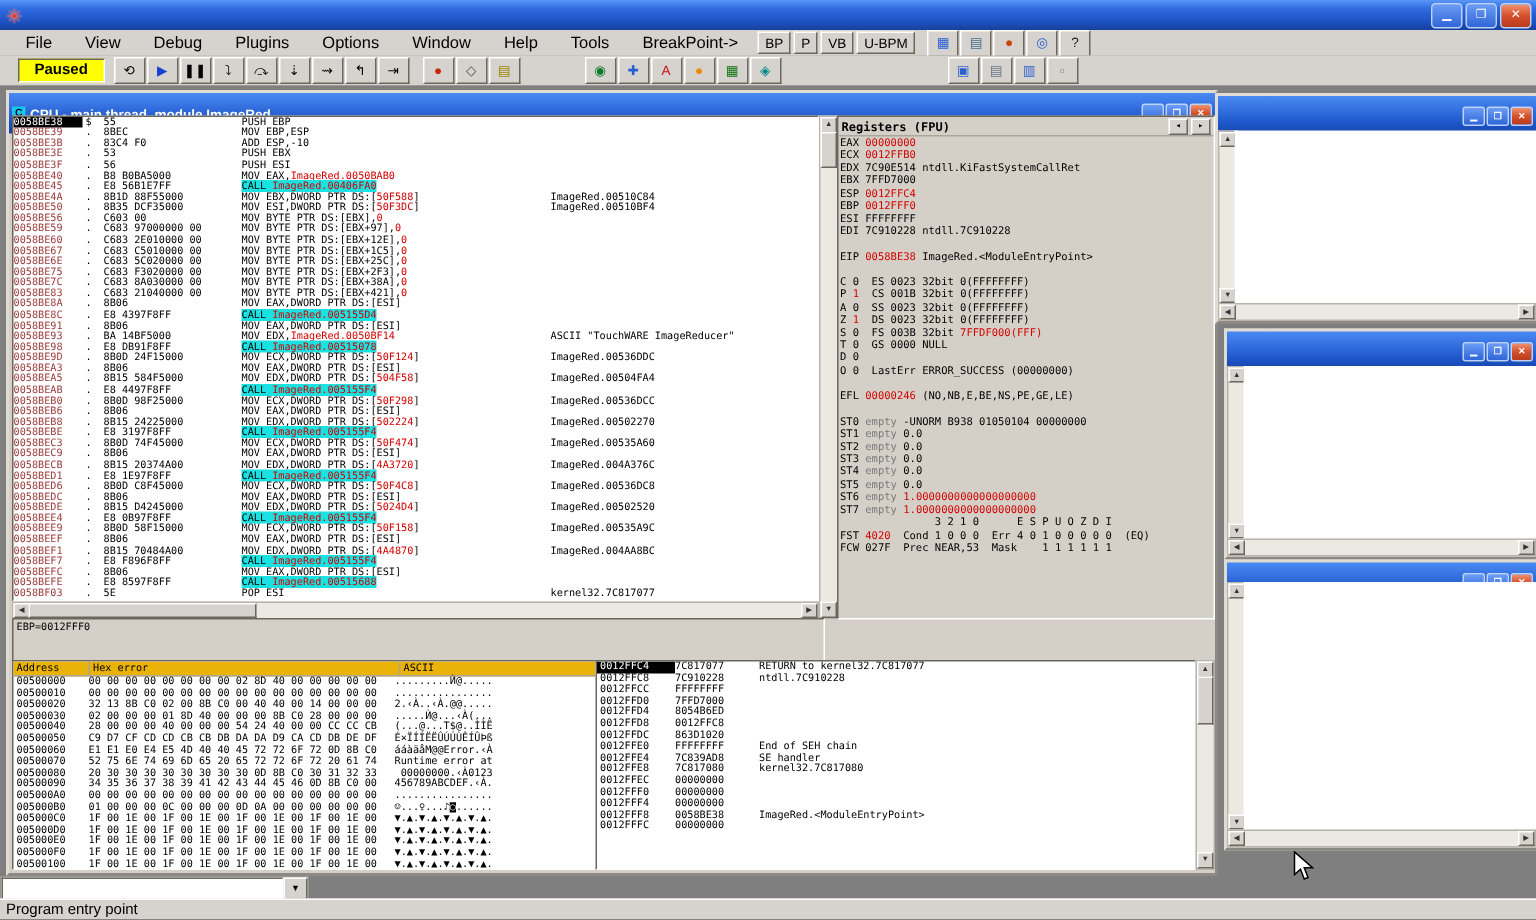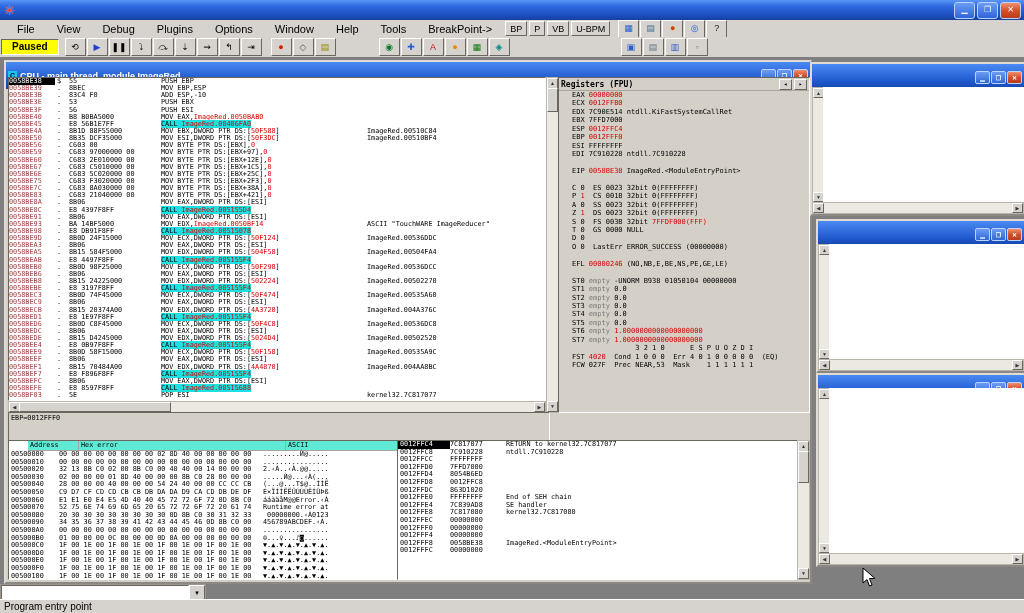--- a/index.html
+++ b/index.html
@@ -17,21 +17,21 @@
        background:linear-gradient(#6b9cf5,#2f66d8);}
   .xpb.close{background:linear-gradient(#f0926f,#d4502c 50%,#b83c1c);}
   .menubar{position:absolute;left:0;top:20px;width:1024px;height:17px;background:#d6d3ce;
     border-bottom:1px solid #9a968f;display:flex;align-items:center;font-size:11px;color:#000;}
   .menu-item{padding:1px 5px;white-space:nowrap;margin-left:12px;}
   .mini-btn{border:1px solid;border-color:#fff #6a675f #6a675f #fff;background:#d6d3ce;font-size:9px;
     padding:0 4px;height:13px;display:flex;align-items:center;margin-left:2px;white-space:nowrap;}
   .toolbar{position:absolute;left:0;top:37px;width:1024px;height:20px;background:#d6d3ce;
     border-bottom:1px solid #9a968f;display:flex;align-items:center;}
   .paused{background:#ffff00;border:1px solid;border-color:#6a675f #fff #fff #6a675f;font-size:10px;
-    font-weight:bold;padding:0 10px;margin:0 6px 0 1px;height:14px;line-height:14px;}
+    font-weight:bold;padding:0 10px;margin:0 6px 0 12px;height:14px;line-height:14px;}
   .tbtn{min-width:17px;height:16px;border:1px solid;border-color:#fff #6a675f #6a675f #fff;background:#d6d3ce;
     font-size:9px;line-height:9px;display:flex;align-items:center;justify-content:center;margin-right:1px;padding:0 1px;}
   
   .mdi{position:absolute;left:0;top:57px;width:1024px;height:556px;background:#7f7f7f;}
   .window{position:absolute;background:#d4d0c8;border:2px outset #e0dcd4;}
   .wtitle{height:27px;background:linear-gradient(180deg,#4a8af4,#1c54c8 70%,#16409c);display:flex;
     align-items:center;color:#fff;font-size:9px;font-weight:bold;padding:0 2px;overflow:hidden;}
   .wtitle .flex{flex:1;}
   .wicon{width:9px;height:9px;background:#19c8e8;color:#003;font-size:7px;line-height:9px;text-align:center;
     margin-right:3px;font-weight:bold;}
@@ -50,24 +50,24 @@
   .dbytes{width:92px;flex:none;color:#000;}
   .dinstr{width:206px;flex:none;}
   .dcomm{flex:1;}
   .hlc{background:#1ae2e2;}
   .ck{color:#000;} .cr{color:#d40000;} .cg{color:#7a7a7a;}
   
   .reg-head{height:12px;background:#d4d0c8;display:flex;align-items:center;font-size:8px;font-weight:bold;
     padding:0 2px;border-bottom:1px solid #aaa69e;font-family:"DejaVu Sans Mono",monospace;}
   .hbtn{width:11px;height:9px;border:1px solid;border-color:#fff #6a675f #6a675f #fff;background:#d6d3ce;
     font-size:6px;line-height:6px;display:flex;align-items:center;justify-content:center;margin-left:2px;}
-  .rline{height:8.45px;line-height:8.45px;font-size:7px;white-space:pre;padding-left:13px;}
-  
-  .dump-head{display:flex;height:9px;background:#5eead4;font-size:6.8px;line-height:9px;
-    border-bottom:1px solid #aaa69e;font-family:"DejaVu Sans Mono",monospace;margin-left:19px;}
+  .rline{height:8.45px;line-height:8.45px;font-size:7px;white-space:pre;padding-left:1px;}
+  
+  .dump-head{display:flex;height:9px;background:#eab308;font-size:6.8px;line-height:9px;
+    border-bottom:1px solid #aaa69e;font-family:"DejaVu Sans Mono",monospace;}
   .dump-head span{border-right:1px solid #aaa69e;padding-left:2px;}
   .mrow{display:flex;height:7.6px;line-height:7.7px;font-size:6.8px;white-space:pre;}
   .maddr{width:48px;flex:none;color:#000;padding-left:2px;}
   .mhex{width:204px;flex:none;}
   .masc{flex:1;}
   .saddr{width:50px;flex:none;padding-left:2px;}
   .saddr.ssel{background:#000;color:#fff;}
   .sval{width:56px;flex:none;}
   .scom{flex:1;}
   

